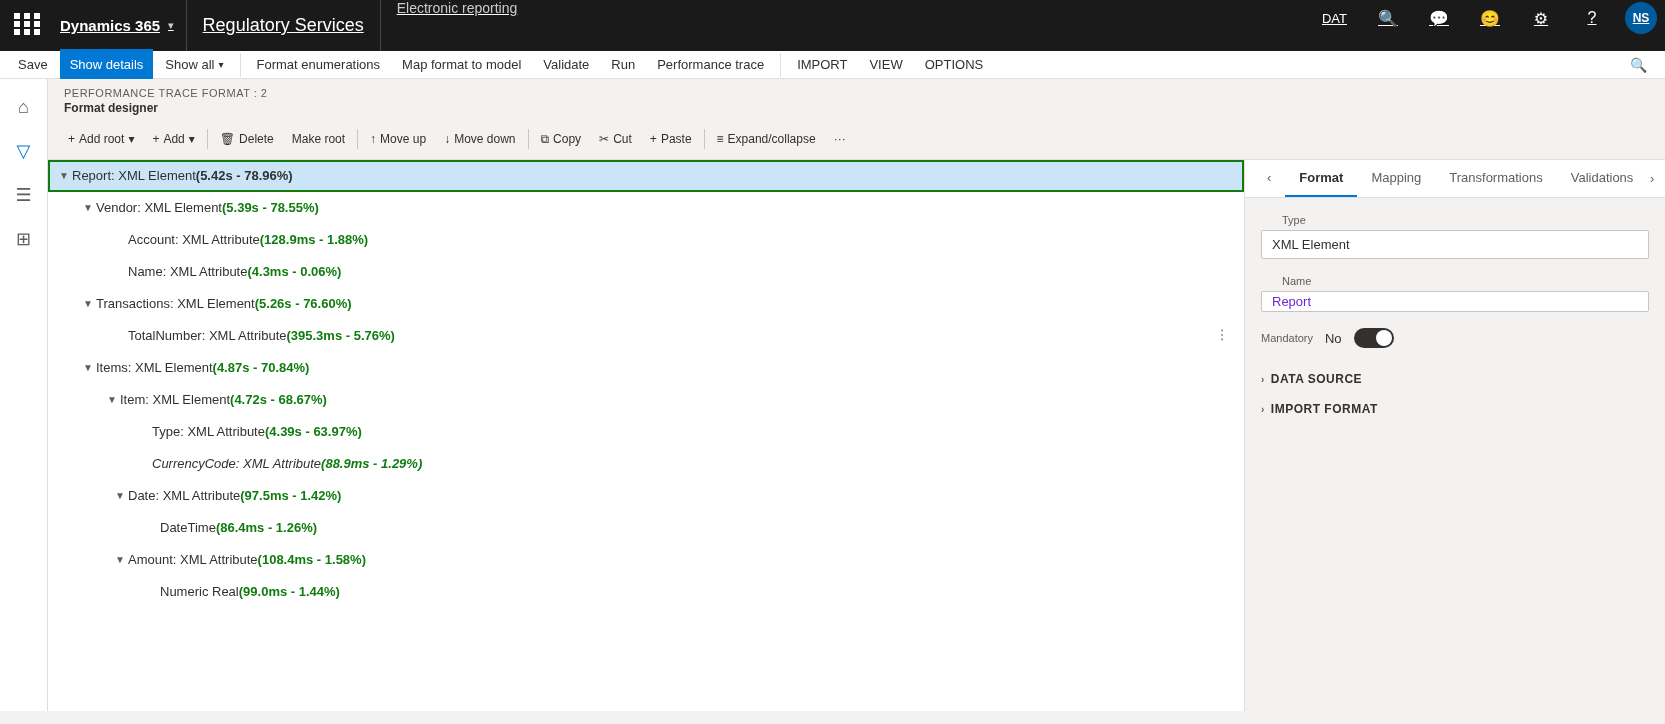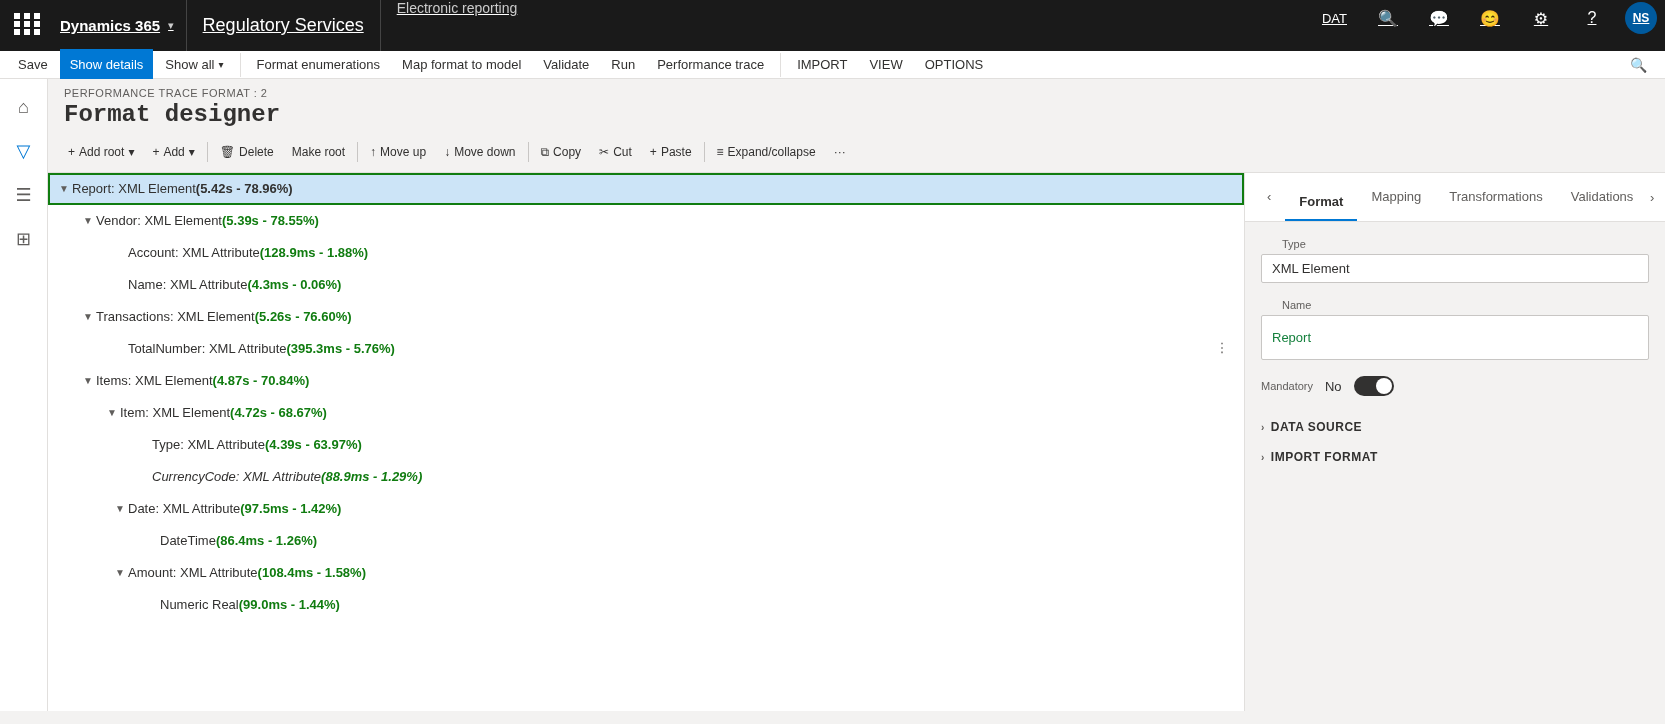--- a/index.html
+++ b/index.html
@@ -121,21 +121,21 @@
     }
     .page-header {
       padding: 8px 16px 4px;
       background: #f3f2f1;
     }
     .page-breadcrumb {
       font-size: 11px; color: #605e5c; text-transform: uppercase; letter-spacing: 0.5px;
       margin-bottom: 2px;
     }
     .page-title {
-      font-size: 24px; font-weight: 600; color: #323130; font-family: Liberation Mono, monospace;
+      font-size: 12px; font-weight: 600; color: #323130;
     }
 
     
     .format-toolbar {
       display: flex; align-items: center; gap: 2px;
       padding: 6px 12px;
       background: #f3f2f1;
       border-bottom: 1px solid #e1dfdd;
       flex-wrap: nowrap;
     }
@@ -204,21 +204,20 @@
     }
     .right-tab {
       padding: 10px 14px;
       font-size: 13px; color: #605e5c;
       cursor: pointer; border-bottom: 2px solid transparent;
       white-space: nowrap;
     }
     .right-tab.active {
       color: #323130; font-weight: 600;
       border-bottom: 2px solid #0078d4;
-      margin-top: 11px;
     }
     .right-tab-arrow {
       width: 28px; height: 28px;
       display: flex; align-items: center; justify-content: center;
       cursor: pointer; color: #605e5c; margin-left: auto;
     }
 
     .right-content {
       padding: 16px;
     }
@@ -227,21 +226,21 @@
       font-size: 11px; color: #605e5c; margin-bottom: 4px; margin-left: 21px;
     }
     .field-value-box {
       background: #fff; border: 1px solid #c8c6c4;
       padding: 6px 10px; font-size: 13px; color: #323130;
       border-radius: 2px;
       min-width: 200px;
     }
     .field-input {
       background: #fff; border: 1px solid #c8c6c4;
-      padding: 14px 10px; font-size: 13px; color: #15803d;
+      padding: 2px 10px; font-size: 13px; color: #6d28d9;
       border-radius: 2px; width: 100%;
       outline: none;
     }
 
     .mandatory-row {
       display: flex; align-items: center; gap: 12px; margin-bottom: 16px;
     }
     .toggle-switch {
       width: 40px; height: 20px; background: #323130; border-radius: 10px;
       position: relative; cursor: pointer;

